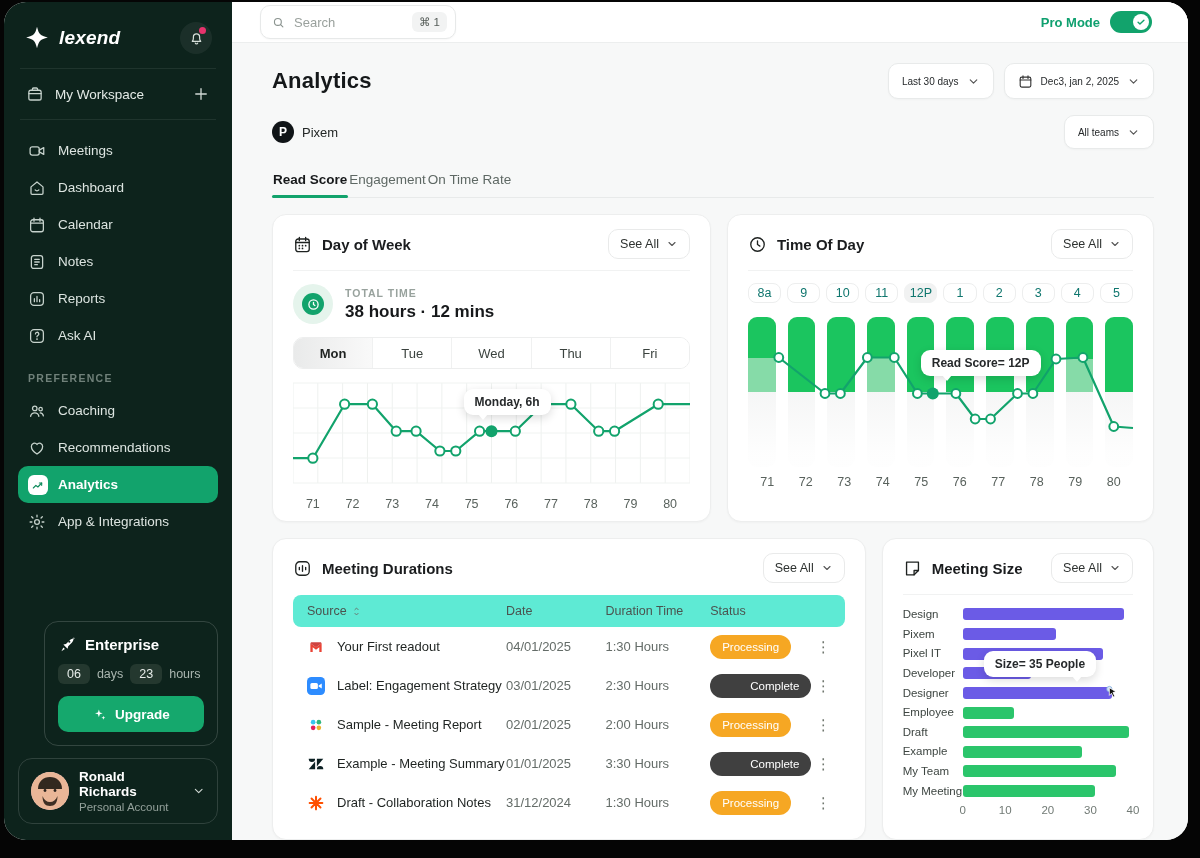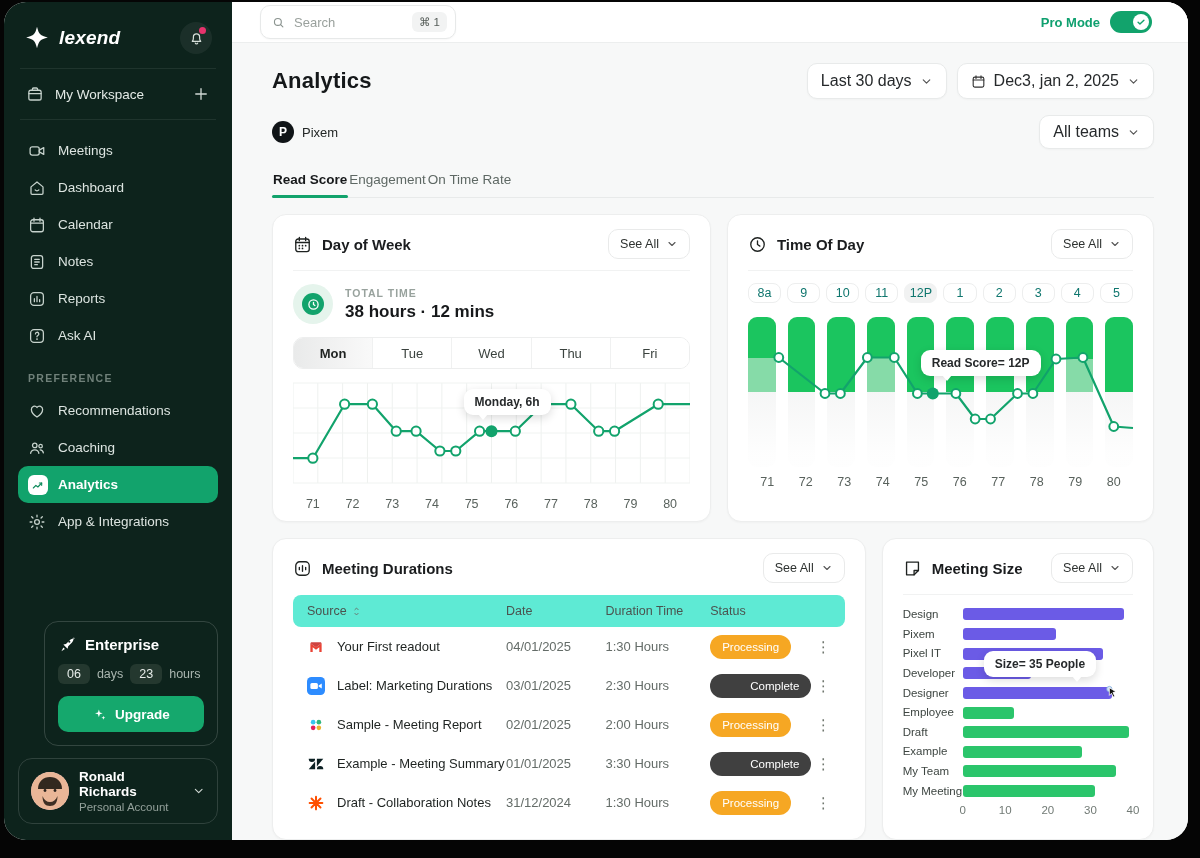--- a/index.html
+++ b/index.html
@@ -66,21 +66,21 @@
   .toggle { width:42px; height:22px; border-radius:11px; background:#12A36C; position:relative; cursor:pointer; }
   .knob { position:absolute; right:3px; top:3px; width:16px; height:16px; border-radius:50%;
     background:#fff; display:flex; align-items:center; justify-content:center; }
   .knob svg { width:10px; height:10px; color:#12A36C; }
 
   .content { flex:1; padding:20px 34px 0 40px; min-width:0; }
   .page-head { display:flex; align-items:center; }
   .page-title { font-size:22px; font-weight:700; color:#15181A; letter-spacing:.2px; }
   .head-actions { margin-left:auto; display:flex; gap:10px; }
   .drop-btn { height:36px; background:#fff; border:1px solid #E8EAEA; border-radius:10px;
-    display:flex; align-items:center; gap:8px; padding:0 13px; font-size:16px; color:#26292B;
+    display:flex; align-items:center; gap:8px; padding:0 13px; font-size:10px; color:#26292B;
     cursor:pointer; box-shadow:0 1px 2px rgba(0,0,0,.03); font-family:inherit; }
   .drop-btn svg.chev { width:13px; height:13px; color:#555; }
   .drop-btn svg.cal { width:15px; height:15px; color:#333; }
   .team-row { display:flex; align-items:center; margin-top:16px; }
   .team-ava { width:22px; height:22px; border-radius:50%; background:#101417; color:#fff;
     font-size:12px; font-weight:700; display:flex; align-items:center; justify-content:center; margin-right:8px; }
   .team-name { font-size:13px; color:#232726; font-weight:500; }
   .team-row .drop-btn { margin-left:auto; height:34px; }
   .tabs { display:flex; margin-top:14px; border-bottom:1px solid #E8EAEA; }
   .tab { font-size:13.5px; color:#5E6864; padding:9px 1px 10px; cursor:pointer; position:relative; }
@@ -257,35 +257,35 @@
             </svg>
           </span>
           <span class="s-label">Ask AI</span>
         </div>
       </nav>
     <div class="pref-label">PREFERENCE</div>
     <nav class="menu" style="margin-top:0">
         <div class="side-item">
           <span class="s-icon">
             <svg viewBox="0 0 24 24" fill="none" stroke="currentColor" stroke-width="1.7" stroke-linecap="round" stroke-linejoin="round">
-              <path d="M12 20S4.5 15.4 4.5 10A4.2 4.2 0 0 1 12 7.3 4.2 4.2 0 0 1 19.5 10c0 5.4-7.5 10-7.5 10z"></path>
-            </svg>
-          </span>
-          <span class="s-label">Recommendations</span>
-        </div>
-        <div class="side-item">
-          <span class="s-icon">
-            <svg viewBox="0 0 24 24" fill="none" stroke="currentColor" stroke-width="1.7" stroke-linecap="round" stroke-linejoin="round">
               <circle cx="9" cy="8.5" r="3"></circle>
               <path d="M3.5 19c.6-3 2.8-4.5 5.5-4.5s4.9 1.5 5.5 4.5"></path>
               <circle cx="16.8" cy="9.5" r="2.3"></circle>
               <path d="M16.3 14.6c2.3.2 3.7 1.6 4.2 4"></path>
             </svg>
           </span>
           <span class="s-label">Coaching</span>
+        </div>
+        <div class="side-item">
+          <span class="s-icon">
+            <svg viewBox="0 0 24 24" fill="none" stroke="currentColor" stroke-width="1.7" stroke-linecap="round" stroke-linejoin="round">
+              <path d="M12 20S4.5 15.4 4.5 10A4.2 4.2 0 0 1 12 7.3 4.2 4.2 0 0 1 19.5 10c0 5.4-7.5 10-7.5 10z"></path>
+            </svg>
+          </span>
+          <span class="s-label">Recommendations</span>
         </div>
         <div class="side-item active">
           <span class="s-icon">
             <svg viewBox="0 0 24 24" fill="none" stroke="currentColor" stroke-width="1.7" stroke-linecap="round" stroke-linejoin="round">
               <path d="M5 16.5l3.8-4 3 2.5L17.5 9"></path>
               <path d="M14 9h3.5v3.5"></path>
             </svg>
           </span>
           <span class="s-label">Analytics</span>
         </div>
@@ -650,21 +650,21 @@
               </div>
               <div class="trow">
                 <div class="t-name">
                   <i style="display: flex; width: 18px; height: 18px;">
                     <svg viewBox="0 0 24 24">
                       <rect width="24" height="24" rx="6" fill="#2D8CFF"></rect>
                       <rect x="4.5" y="8" width="10" height="8" rx="2" fill="#fff"></rect>
                       <path d="M15.5 11.2l4.2-2.4v6.4l-4.2-2.4z" fill="#fff"></path>
                     </svg>
                   </i>
-                  <span>Label: Marketing Durations</span>
+                  <span>Label: Engagement Strategy</span>
                 </div>
                 <div class="t-cell">03/01/2025</div>
                 <div class="t-cell">2:30 Hours</div>
                 <div><span class="pill complete">Complete</span></div>
                 <div class="kebab">⋮</div>
               </div>
               <div class="trow">
                 <div class="t-name">
                   <i style="display: flex; width: 18px; height: 18px;">
                     <svg viewBox="0 0 24 24">

